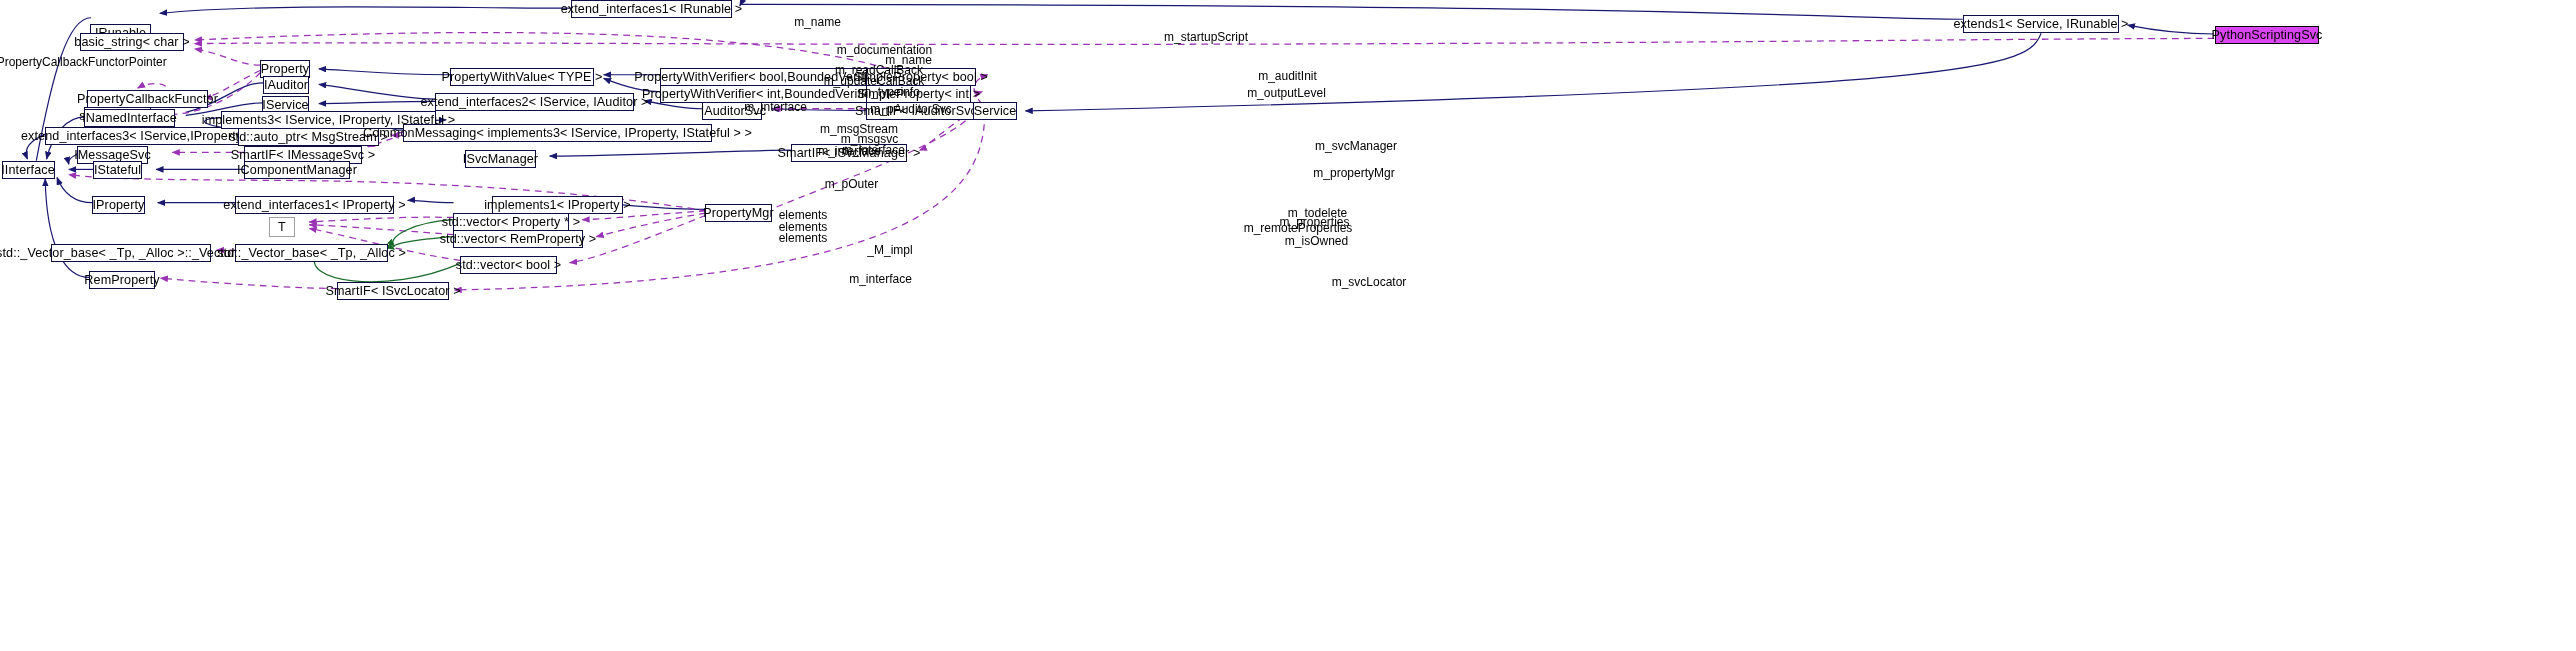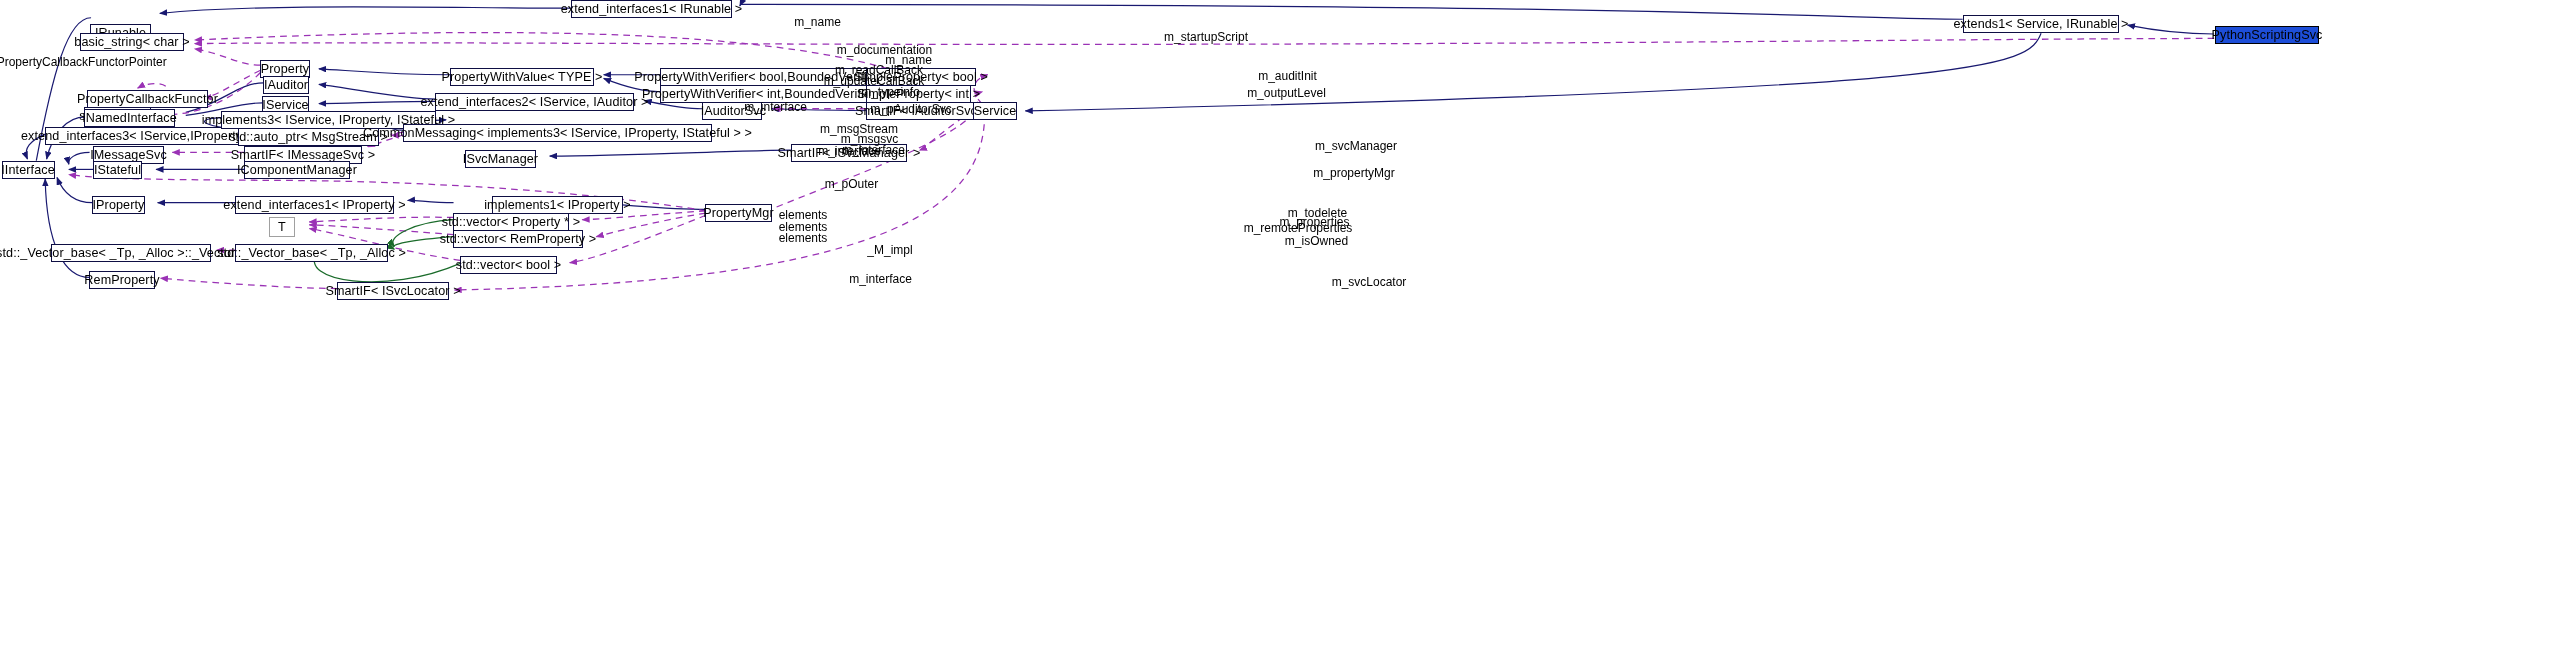--- a/index.html
+++ b/index.html
@@ -20,21 +20,21 @@
     font-size:12.6px;
     line-height:1;
     display:flex;
     align-items:center;
     justify-content:center;
     white-space:nowrap;
     padding:0 5.2px;
     letter-spacing:0.1px;
   }
   .node.current{
-    background:#1d4ed8;
+    background:#d946ef;
     border-color:#000000;
   }
   .node.tparam{
     border:0.7px solid #a0a0a0;
     color:#000000;
   }
   .elabel{
     position:absolute;
     font-size:12px;
     color:#000000;
@@ -257,21 +257,21 @@
       </div>
       <div class="node" style="left: 221px; top: 111px; width: 215px; height: 18px;">
         <span>implements3&lt; IService, IProperty, IStateful &gt;</span>
       </div>
       <div class="node" style="left: 238px; top: 128px; width: 141px; height: 18px;">
         <span>std::auto_ptr&lt; MsgStream &gt;</span>
       </div>
       <div class="node" style="left: 403px; top: 124px; width: 309px; height: 18px;">
         <span>CommonMessaging&lt; implements3&lt; IService, IProperty, IStateful &gt; &gt;</span>
       </div>
-      <div class="node" style="left: 93px; top: 146px; width: 71px; height: 18px;">
+      <div class="node" style="left: 77px; top: 146px; width: 71px; height: 18px;">
         <span>IMessageSvc</span>
       </div>
       <div class="node" style="left: 244px; top: 146px; width: 118px; height: 18px;">
         <span>SmartIF&lt; IMessageSvc &gt;</span>
       </div>
       <div class="node" style="left: 465px; top: 150px; width: 71px; height: 18px;">
         <span>ISvcManager</span>
       </div>
       <div class="node" style="left: 791px; top: 144px; width: 116px; height: 18px;">
         <span>SmartIF&lt; ISvcManager &gt;</span>

